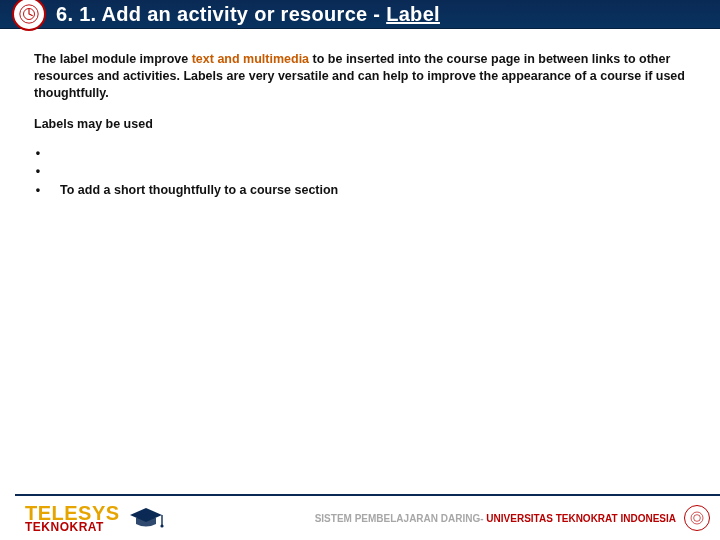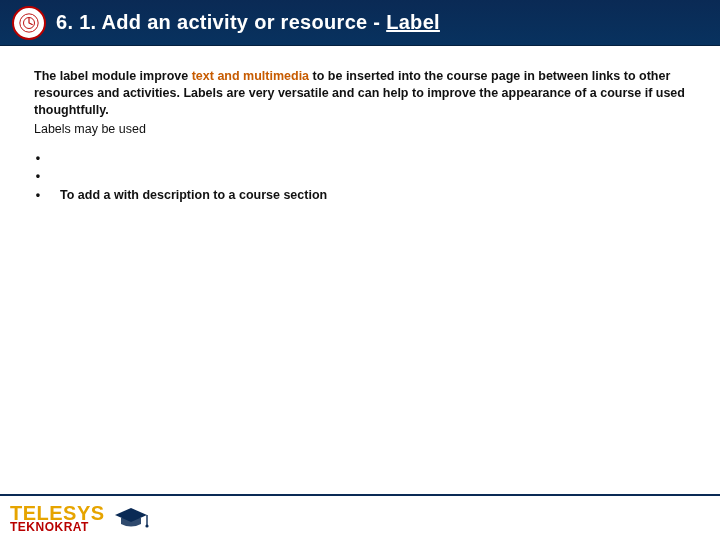--- a/index.html
+++ b/index.html
@@ -1,21 +1,21 @@
 <!DOCTYPE html>
 <html><head>
 <meta charset="utf-8">
 <style>
   * { margin: 0; padding: 0; box-sizing: border-box; }
   html, body { width: 720px; height: 540px; font-family: Arial, Helvetica, sans-serif; background: #fff; overflow: hidden; }
   .slide { width: 720px; height: 540px; position: relative; }
 
   .titlebar {
     display: flex; align-items: center; gap: 10px;
-    height: 46px; padding: 0 12px;
+    height: 29px; padding: 0 12px;
     background: linear-gradient(#0a2a55, #08325f);
     border-bottom: 1px solid #05203f;
   }
   .logo-circle {
     width: 34px; height: 34px; border-radius: 50%;
     background: #fff; display: flex; align-items: center; justify-content: center;
     border: 2px solid #b80000; flex: 0 0 auto;
   }
   .logo-circle svg { width: 22px; height: 22px; }
   .title {
@@ -25,27 +25,27 @@
   .title .label-word { text-decoration: underline; }
 
   .body {
     padding: 22px 34px 0 34px;
     font-size: 12.5px;
     line-height: 1.35;
     color: #111;
   }
   .intro b, .sub b, .bullets li b { font-weight: bold; }
   .intro .orange { color: #c75b00; font-weight: bold; }
-  .sub { margin-top: 2px; font-weight: normal; }
+  .sub { margin-top: 14px; font-weight: bold; }
   .bullets { list-style: none; margin-top: 12px; padding-left: 0; }
   .bullets li { display: flex; gap: 18px; font-weight: bold; margin-bottom: 2px; }
   .bullets li .dot { width: 8px; text-align: center; }
 
   .footer {
-    position: absolute; left: 0; right: 0; bottom: 0; height: 46px;
+    position: absolute; left: 15px; right: 0; bottom: 0; height: 46px;
     border-top: 2px solid #0a2a55;
     display: flex; align-items: center; justify-content: space-between;
     padding: 0 10px;
   }
   .footer-left { display: flex; align-items: center; gap: 6px; }
   .telesys {
     font-family: Arial, sans-serif;
     line-height: 0.9;
   }
   .telesys .big { font-size: 20px; font-weight: 900; letter-spacing: 0.5px; color: #e6a400; }
@@ -87,33 +87,44 @@
     <p class="sub">Labels may be used</p>
     <ul class="bullets">
       <li>
           <span class="dot">•</span>
         </li>
       <li>
           <span class="dot">•</span>
         </li>
       <li>
           <span class="dot">•</span>
-          <span>To add a with description to a course section</span>
+          <span>To add a short thoughtfully to a course section</span>
         </li>
     </ul>
   </div>
 
   <div class="footer">
     <div class="footer-left">
       <div class="telesys">
         <div class="big">TELESYS</div>
         <div class="small">TEKNOKRAT</div>
       </div>
       <svg class="hat" viewBox="0 0 40 26">
         <path d="M4 10 L20 3 L36 10 L20 17 Z" fill="#0a2a55"></path>
         <path d="M10 13 L10 19 Q20 24 30 19 L30 13" fill="#0a2a55" opacity="0.85"></path>
         <line x1="36" y1="10" x2="36" y2="20" stroke="#0a2a55" stroke-width="1.4"></line>
         <circle cx="36" cy="21" r="1.6" fill="#0a2a55"></circle>
       </svg>
     </div>
+    <div class="footer-right">
+      <div class="footer-text">
+        <span class="gray">SISTEM PEMBELAJARAN DARING- </span><span class="red">UNIVERSITAS TEKNOKRAT INDONESIA</span>
+      </div>
+      <div class="footer-logo">
+        <svg viewBox="0 0 24 24">
+            <circle cx="12" cy="12" r="9" fill="none" stroke="#b80000" stroke-width="1"></circle>
+            <circle cx="12" cy="12" r="5" fill="none" stroke="#b80000" stroke-width="1"></circle>
+          </svg>
+      </div>
+    </div>
   </div>
 
 </div>
 
 </body></html>

